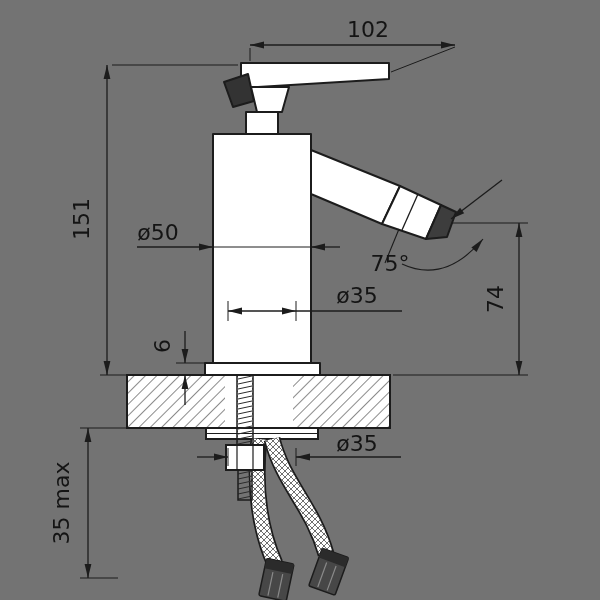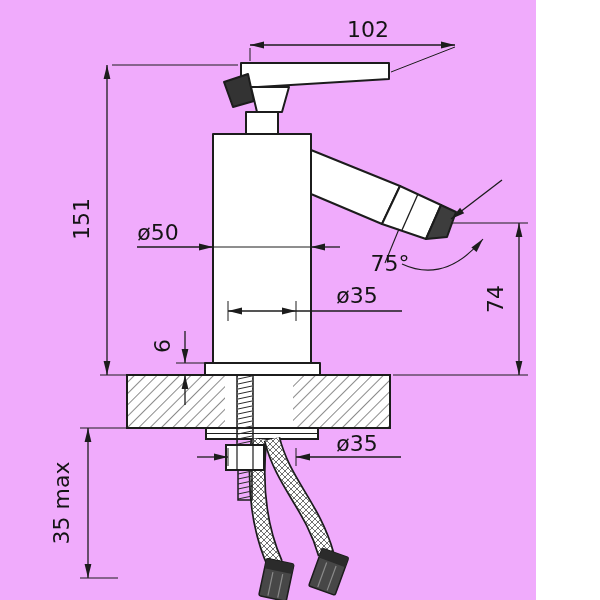--- a/index.html
+++ b/index.html
@@ -1,24 +1,24 @@
 <!DOCTYPE html>
 <html><head>
 <meta charset="utf-8">
 <style>
   html, body {
     margin: 0;
     padding: 0;
     background: #ffffff;
   }
   #canvas {
-    width: 536px;
+    width: 600px;
     height: 600px;
     position: relative;
-    background: #f0abfc;
+    background: #737373;
     overflow: hidden;
   }
   svg {
     display: block;
   }
   text {
     font-family: "DejaVu Sans", "Liberation Sans", sans-serif;
     font-size: 22px;
     fill: #141414;
   }

